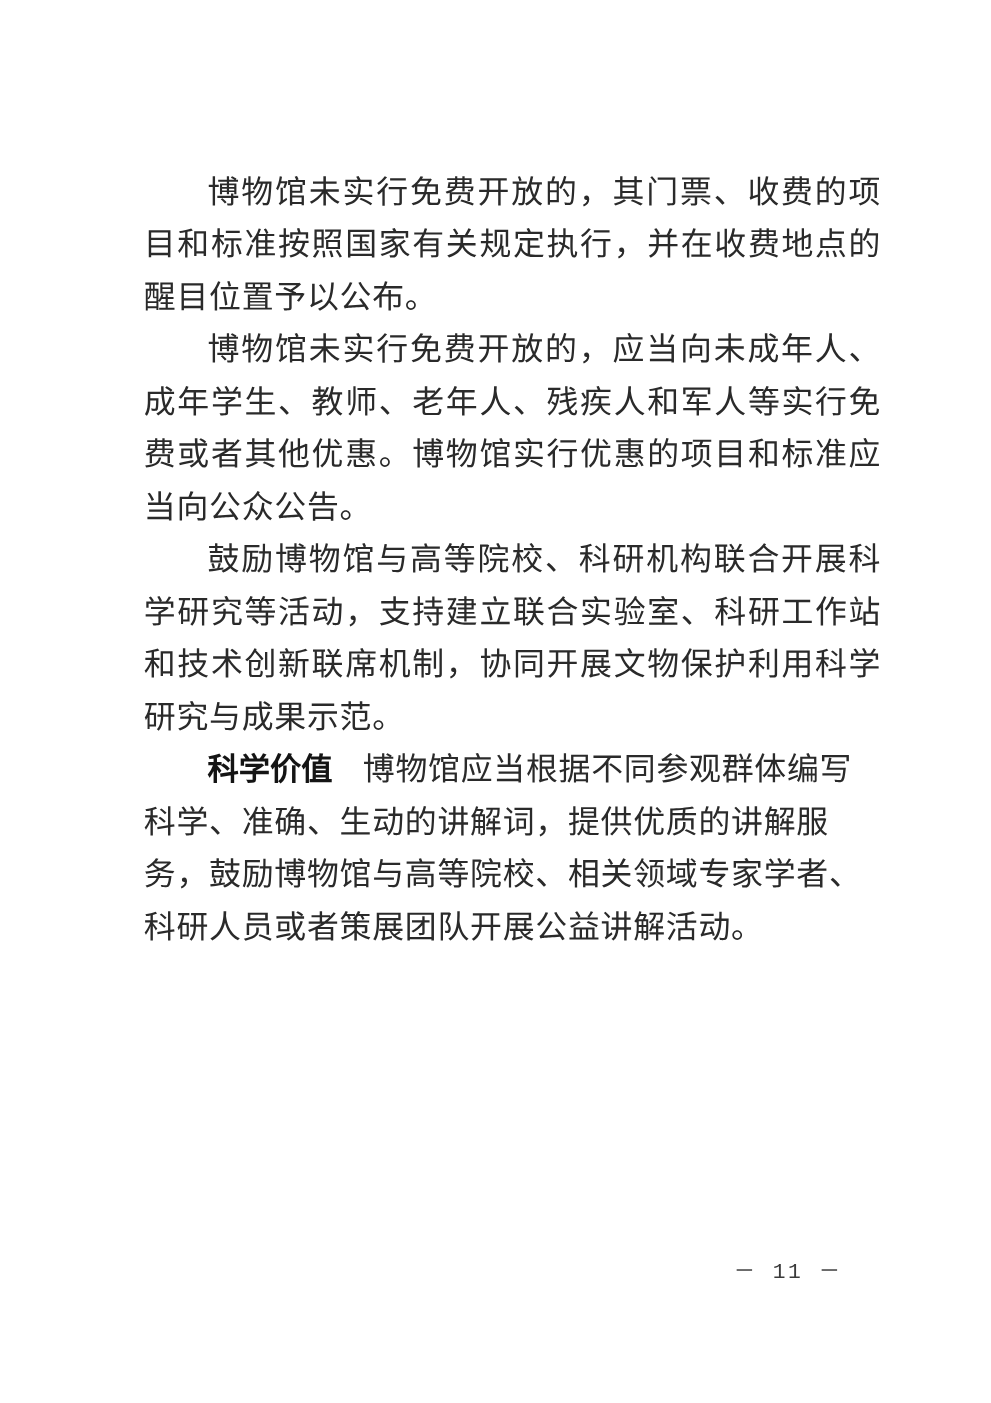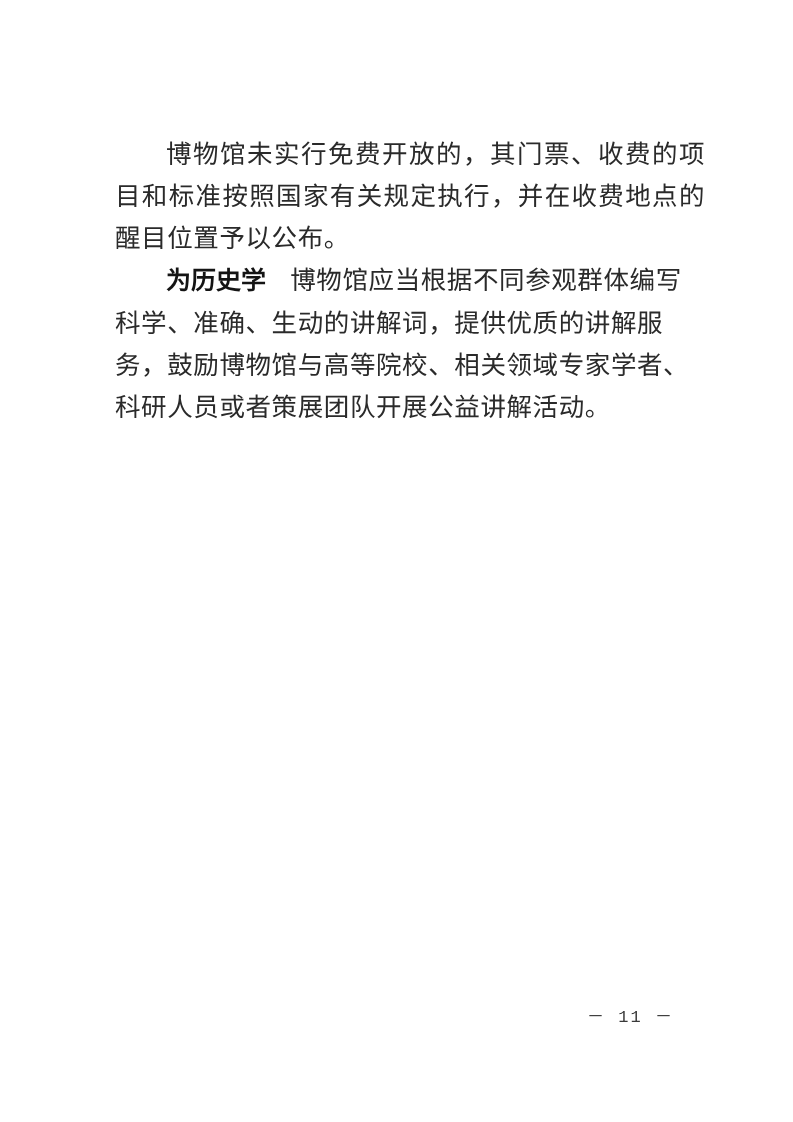--- a/index.html
+++ b/index.html
@@ -84,26 +84,32 @@
 <body>
 
 <div id="page">
 
   <div id="doc-body">
 
     <p class="para">
       <span>博物馆未实行免费开放的，其门票、收费的项目和标准按照国家有关规定执行，并在收费地点的醒目位置予以公布。</span>
     </p>
 
-
+    <p class="para">
+      <span>博物馆未实行免费开放的，应当向未成年人、成年学生、教师、老年人、残疾人和军人等实行免费或者其他优惠。博物馆实行优惠的项目和标准应当向公众公告。</span>
+    </p>
 
 
 
     <p class="para">
-      <span class="article-no">为历史学</span><span class="article-gap"></span><span>博物馆应当根据不同参观群体编写科学、准确、生动的讲解词，提供优质的讲解服务，鼓励博物馆与高等院校、相关领域专家学者、科研人员或者策展团队开展公益讲解活动。</span>
+      <span>鼓励博物馆与高等院校、科研机构联合开展科学研究等活动，支持建立联合实验室、科研工作站和技术创新联席机制，协同开展文物保护利用科学研究与成果示范。</span>
+    </p>
+
+    <p class="para">
+      <span class="article-no">科学价值</span><span class="article-gap"></span><span>博物馆应当根据不同参观群体编写科学、准确、生动的讲解词，提供优质的讲解服务，鼓励博物馆与高等院校、相关领域专家学者、科研人员或者策展团队开展公益讲解活动。</span>
     </p>
 
   </div>
 
   <div id="page-number">
     <span class="pn-inner">－ 11 －</span>
   </div>
 
 </div>
 

